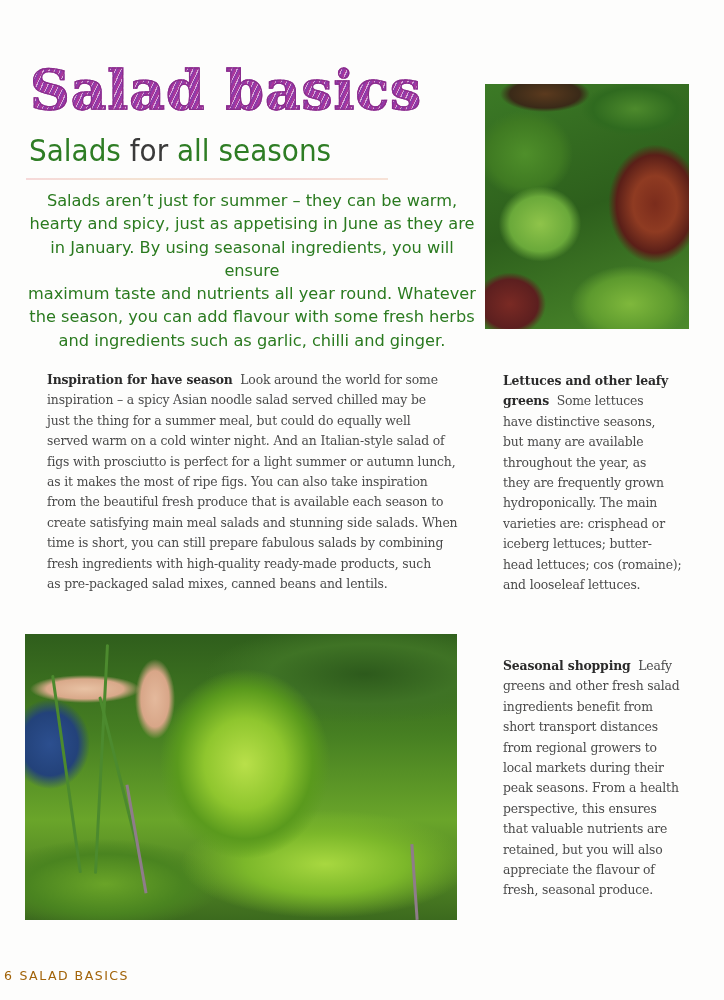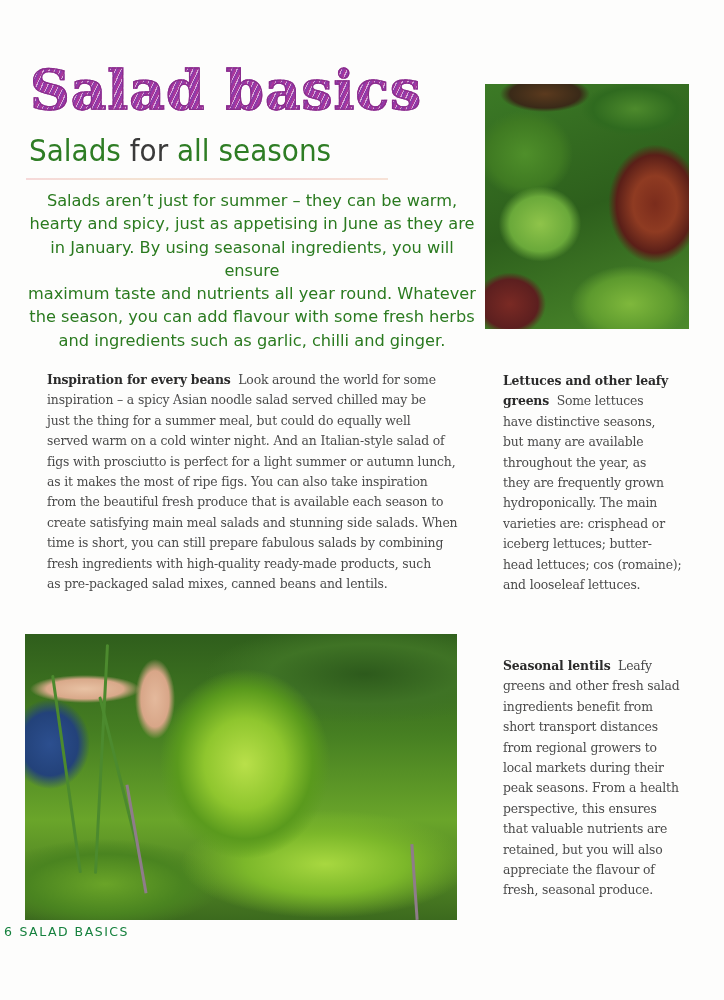--- a/index.html
+++ b/index.html
@@ -68,23 +68,23 @@
       radial-gradient(ellipse 160px 50px at 340px 40px, #2d5a1c 0%, #3f7325 60%, transparent 100%),
       linear-gradient(180deg, #2f5e1c 0%, #467f22 35%, #6aa52a 65%, #3c6a1e 100%);
   }
   .photo-garden-harvest .stalk {
     position: absolute; width: 3px; background: #4c8a2e; border-radius: 2px;
   }
   .photo-garden-harvest .stake {
     position: absolute; width: 3px; background: #8f7c8a;
   }
   .footer {
-    position: absolute; left: 4px; top: 924px; margin: 0;
+    position: absolute; left: 4px; top: 968px; margin: 0;
     font-family: "DejaVu Sans", sans-serif; font-size: 12.5px; letter-spacing: 1.5px;
-    color: #15803d;
+    color: #a16207;
   }
   .footer .page-num { margin-right: 6px; }
 </style>
 </head>
 <body>
 
 <h1 class="title">Salad basics</h1>
 
 <h2 class="subtitle"><span>Salads</span><span class="dark"> for </span><span>all seasons</span></h2>
 
@@ -93,21 +93,21 @@
 <p class="intro">Salads aren’t just for summer – they can be warm,
 hearty and spicy, just as appetising in June as they are
 in January. By using seasonal ingredients, you will ensure
 maximum taste and nutrients all year round. Whatever
 the season, you can add flavour with some fresh herbs
 and ingredients such as garlic, chilli and ginger.</p>
 
 <div class="photo photo-lettuce-varieties" aria-label="Assorted lettuce varieties: butterhead, red leaf and frisée"></div>
 
 <div class="col-main">
-  <p class="body-serif"><b>Inspiration for every beans</b>&nbsp; <span>Look around the world for some
+  <p class="body-serif"><b>Inspiration for have season</b>&nbsp; <span>Look around the world for some
 inspiration – a spicy Asian noodle salad served chilled may be
 just the thing for a summer meal, but could do equally well
 served warm on a cold winter night. And an Italian-style salad of
 figs with prosciutto is perfect for a light summer or autumn lunch,
 as it makes the most of ripe figs. You can also take inspiration
 from the beautiful fresh produce that is available each season to
 create satisfying main meal salads and stunning side salads. When
 time is short, you can still prepare fabulous salads by combining
 fresh ingredients with high-quality ready-made products, such
 as pre-packaged salad mixes, canned beans and lentils.</span></p>
@@ -129,21 +129,21 @@
 
 <div class="photo photo-garden-harvest" aria-label="Hand harvesting a lettuce in a vegetable garden">
   <div class="stalk" style="left:40px;top:40px;height:200px;transform:rotate(-8deg);"></div>
   <div class="stalk" style="left:75px;top:10px;height:230px;transform:rotate(3deg);"></div>
   <div class="stalk" style="left:95px;top:60px;height:180px;transform:rotate(-14deg);"></div>
   <div class="stake" style="left:110px;top:150px;height:110px;transform:rotate(-10deg);"></div>
   <div class="stake" style="left:388px;top:210px;height:76px;transform:rotate(-4deg);"></div>
 </div>
 
 <div class="col-side2">
-  <p class="body-serif"><b>Seasonal lentils</b>&nbsp; <span>Leafy
+  <p class="body-serif"><b>Seasonal shopping</b>&nbsp; <span>Leafy
 greens and other fresh salad
 ingredients benefit from
 short transport distances
 from regional growers to
 local markets during their
 peak seasons. From a health
 perspective, this ensures
 that valuable nutrients are
 retained, but you will also
 appreciate the flavour of

